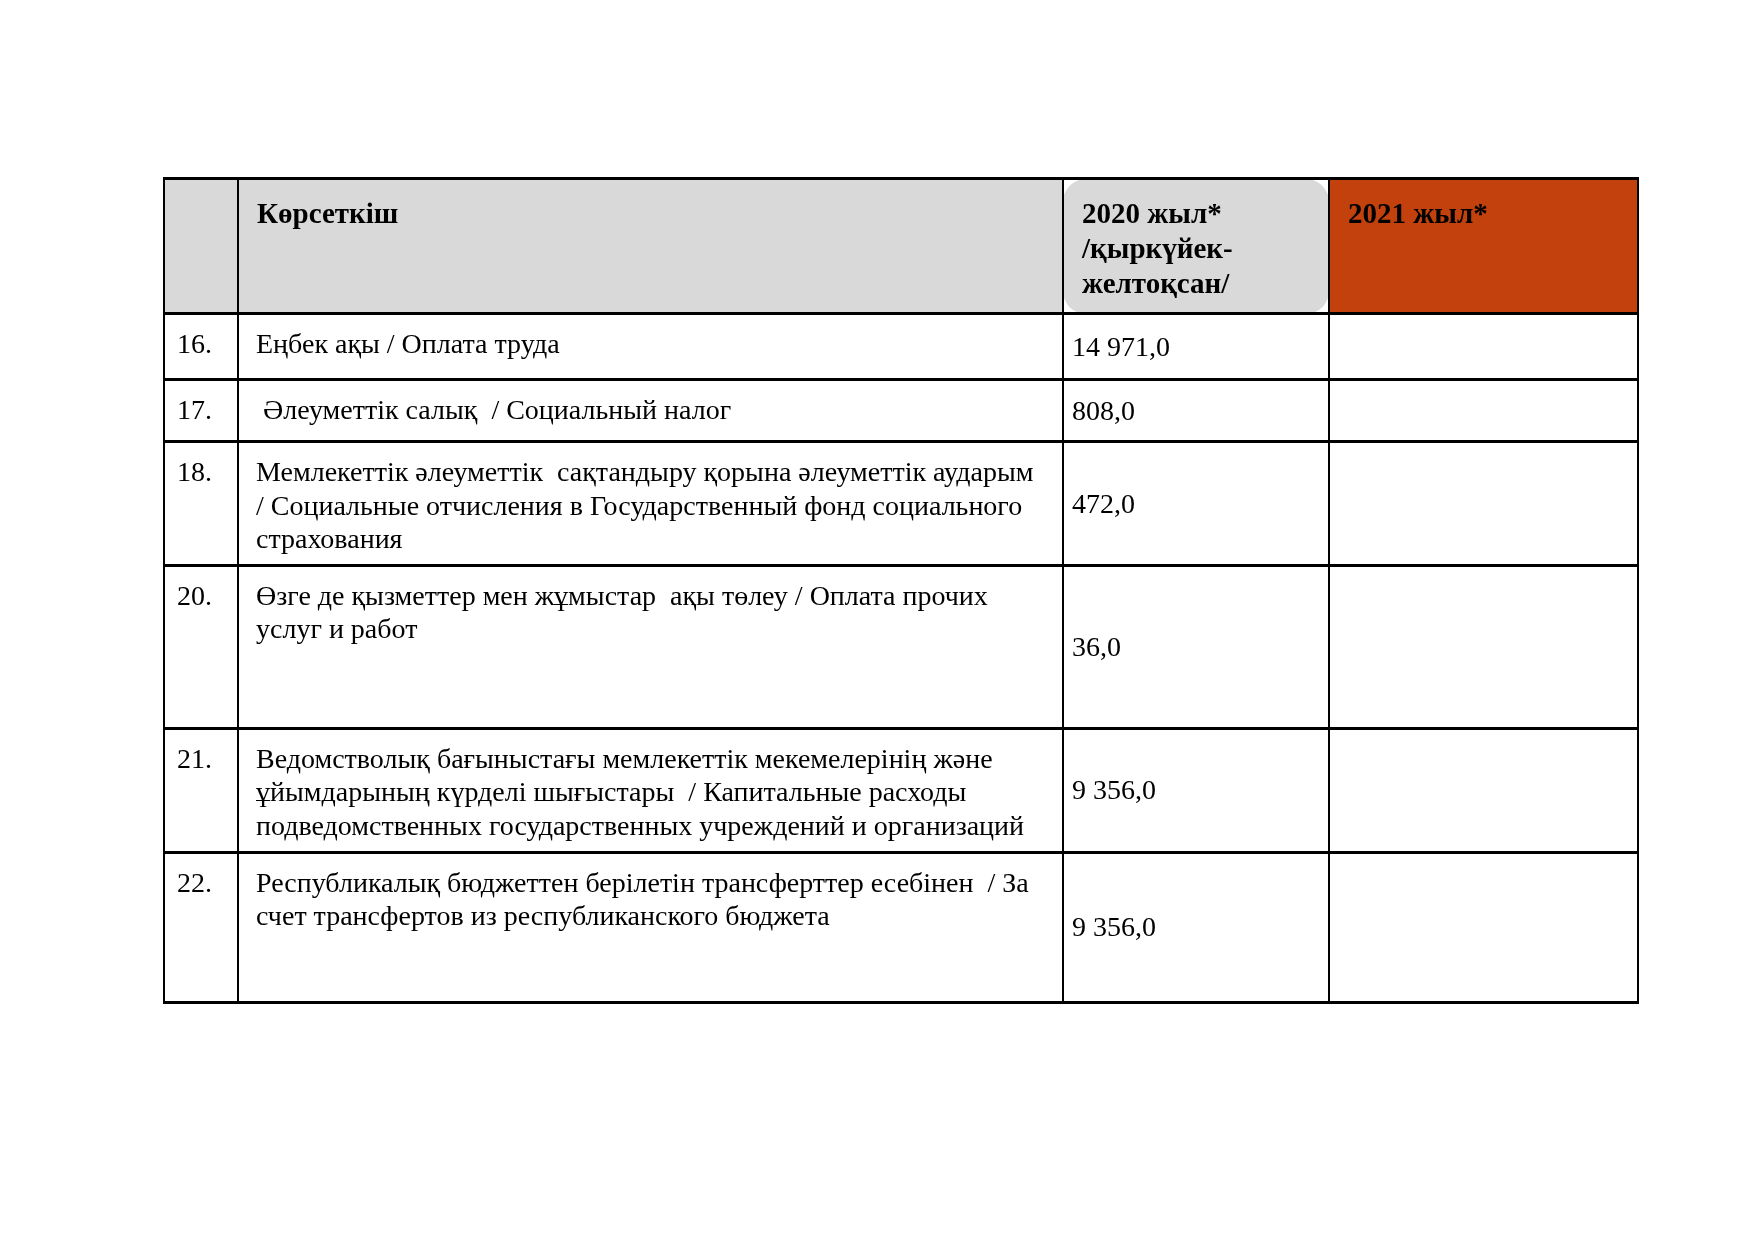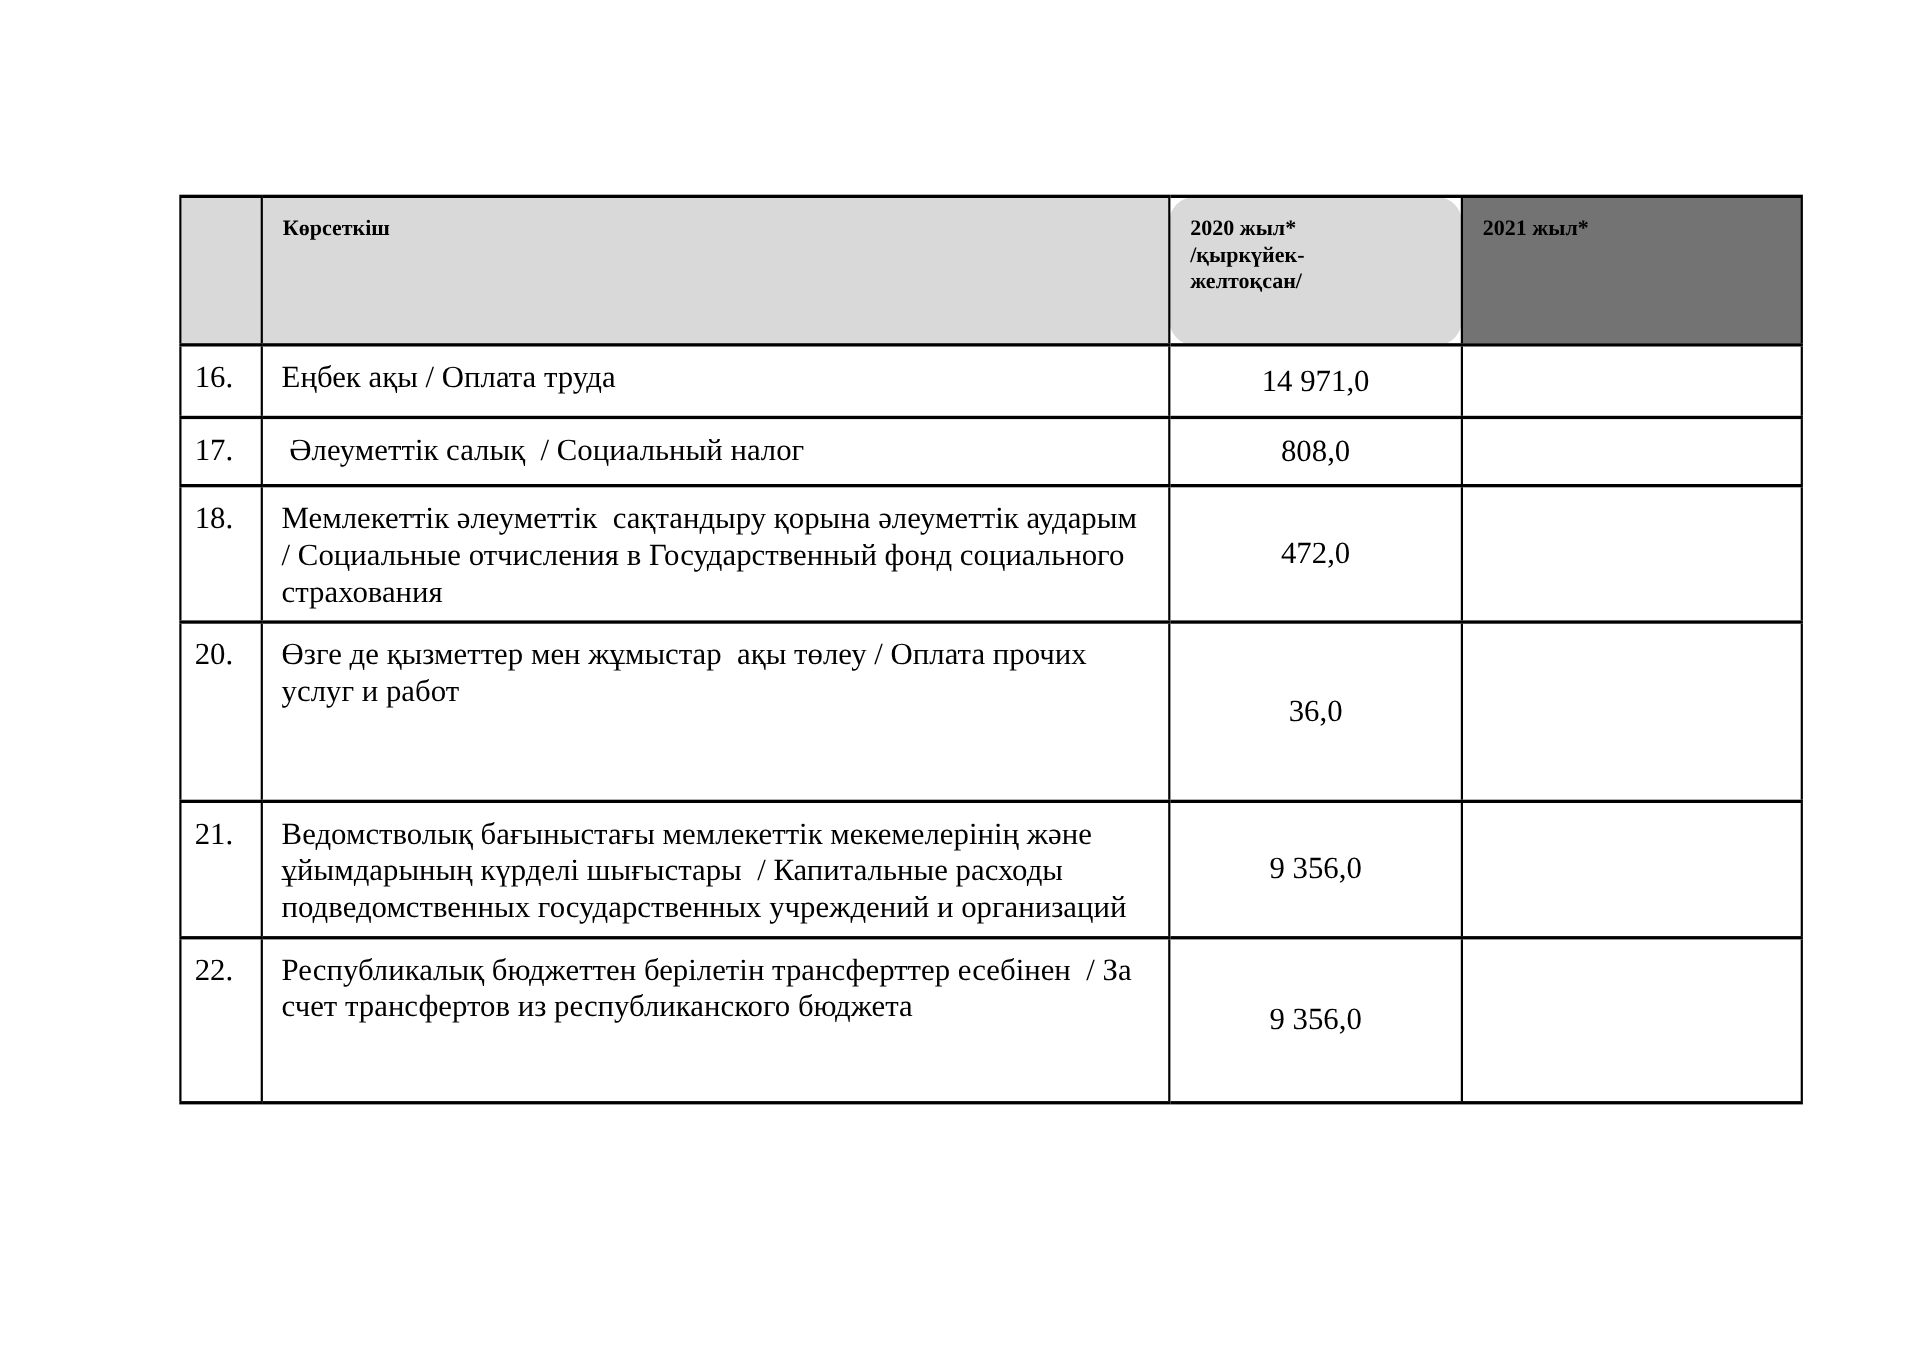--- a/index.html
+++ b/index.html
@@ -30,41 +30,40 @@
     border: 2px solid #000000;
     border-top-width: 3px;
     border-bottom-width: 3px;
     overflow: hidden;
   }
   
   .doc-table thead tr { height: 135px; }
   .doc-table th {
     background: #d9d9d9;
     font-weight: bold;
-    font-size: 20px;
+    font-size: 29px;
     text-align: left;
     vertical-align: top;
     padding: 16px 16px 10px 18px;
   }
   .doc-table th.th-year2020 { white-space: pre-line; border-radius: 23px; }
   
   .c-num {
     vertical-align: top;
     text-align: left;
     padding: 12px 6px 8px 12px;
   }
   .c-label {
     vertical-align: top;
     text-align: left;
     padding: 12px 16px 8px 17px;
     white-space: pre-wrap;
   }
   .c-val {
     vertical-align: middle;
-    text-align: center;
     padding: 4px 8px;
   }
   
   tbody tr:nth-child(1) { height: 66px;  }
   tbody tr:nth-child(2) { height: 62px; padding-left: 30px;  }
   tbody tr:nth-child(3) { height: 122px; }
   tbody tr:nth-child(4) { height: 163px; }
   tbody tr:nth-child(5) { height: 95px;  }
   tbody tr:nth-child(6) { height: 150px; }
   tbody tr:nth-child(7) { height: 131px; }
@@ -80,21 +79,21 @@
       <col style="width:266px">
       <col style="width:309px">
     </colgroup>
     <thead>
       <tr>
         <th class="th-num" style="background: rgb(217, 217, 217);"></th>
         <th class="th-indicator" style="background: rgb(217, 217, 217);">Көрсеткіш</th>
         <th class="th-year2020" style="background: rgb(217, 217, 217);">2020 жыл*
 /қыркүйек-
 желтоқсан/</th>
-        <th class="th-year2021" style="background: #737373;">2021 жыл*</th>
+        <th class="th-year2021" style="background: #c2410c;">2021 жыл*</th>
       </tr>
     </thead>
     <tbody id="table-body">
         <tr>
           <td class="c-num">16.</td>
           <td class="c-label">Еңбек ақы / Оплата труда</td>
           <td class="c-val">14 971,0</td>
           <td class="c-val"></td>
         </tr>
         <tr>

